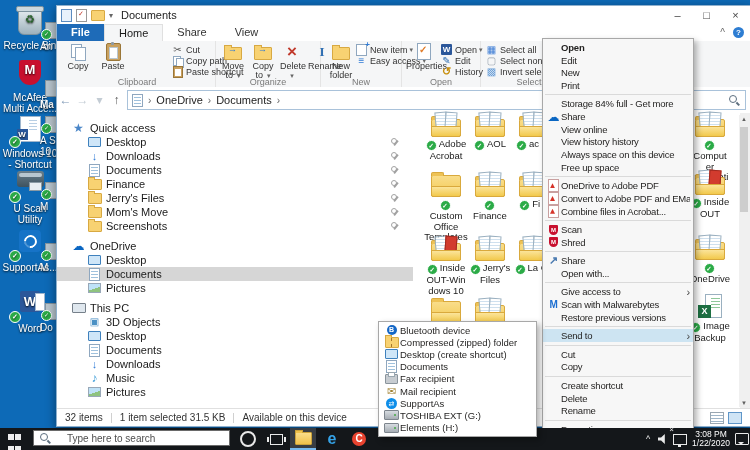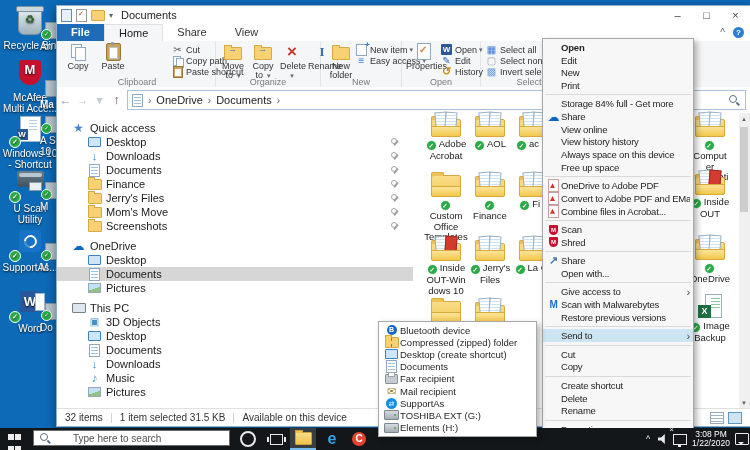--- a/index.html
+++ b/index.html
@@ -114,21 +114,21 @@
 .csep{height:1px;background:#dadada;margin:2.4px 2px}
 
 #smenu{position:absolute;left:378px;top:321px;width:157px;background:#ffffff;border:1px solid #a8a8a8;box-shadow:3px 3px 6px rgba(0,0,0,.3);padding:2px 0;z-index:60}
 .smi{height:12.2px;display:flex;align-items:center;padding:0 6px 0 4px;font-size:9.5px;color:#201f1e;white-space:nowrap}
 .smi .mic{width:17px;flex:0 0 17px;display:flex;justify-content:center;align-items:center}
 
 #taskbar{position:absolute;left:0;right:0;bottom:0;height:22px;background:#14171a;z-index:50}
 #tb-start{position:absolute;left:8px;top:4px;display:grid;grid-template-columns:6px 6px;grid-gap:1px}
 #tb-start span{width:6px;height:6px;background:#ededed}
 #tb-search{position:absolute;left:33px;top:2px;width:197px;height:16px;background:#fff;border:1px solid #6a6a6a;display:flex;align-items:center;padding:0 6px;box-sizing:border-box}
-#tb-search .ph{font-size:10px;color:#4f4f4f;margin-left:22px}
+#tb-search .ph{font-size:10px;color:#4f4f4f;margin-left:16px}
 .tbico{position:absolute;top:0;height:22px;display:flex;align-items:center;justify-content:center}
 .tb-cort{width:12px;height:12px;border:2px solid #e9e9e9;border-radius:50%}
 .tb-tv{width:11px;height:9px;border:1px solid #e9e9e9;position:relative}
 .tb-tv::before{content:"";position:absolute;left:-4px;top:2px;width:2px;height:5px;background:#e9e9e9}
 .tb-tv::after{content:"";position:absolute;right:-4px;top:2px;width:2px;height:5px;background:#e9e9e9}
 .tb-exp{width:26px;height:20px;background:#383d42;border-bottom:2px solid #76b9ed;display:flex;align-items:center;justify-content:center}
 .tb-expf{position:relative;width:15px;height:11px;background:linear-gradient(#f9dd8a,#f0c24a);border:1px solid #caa23a;border-radius:1px}
 .tb-expf::before{content:"";position:absolute;top:-3px;left:-1px;width:6px;height:2px;background:#f0c24a;border:1px solid #caa23a;border-bottom:none}
 .tb-edge{color:#35a3e8;font-size:16px;font-weight:bold}
 .tb-cc{width:14px;height:14px;border-radius:50%;background:#e8432f;color:#fff;font-weight:bold;font-size:10px;line-height:14px;text-align:center}

